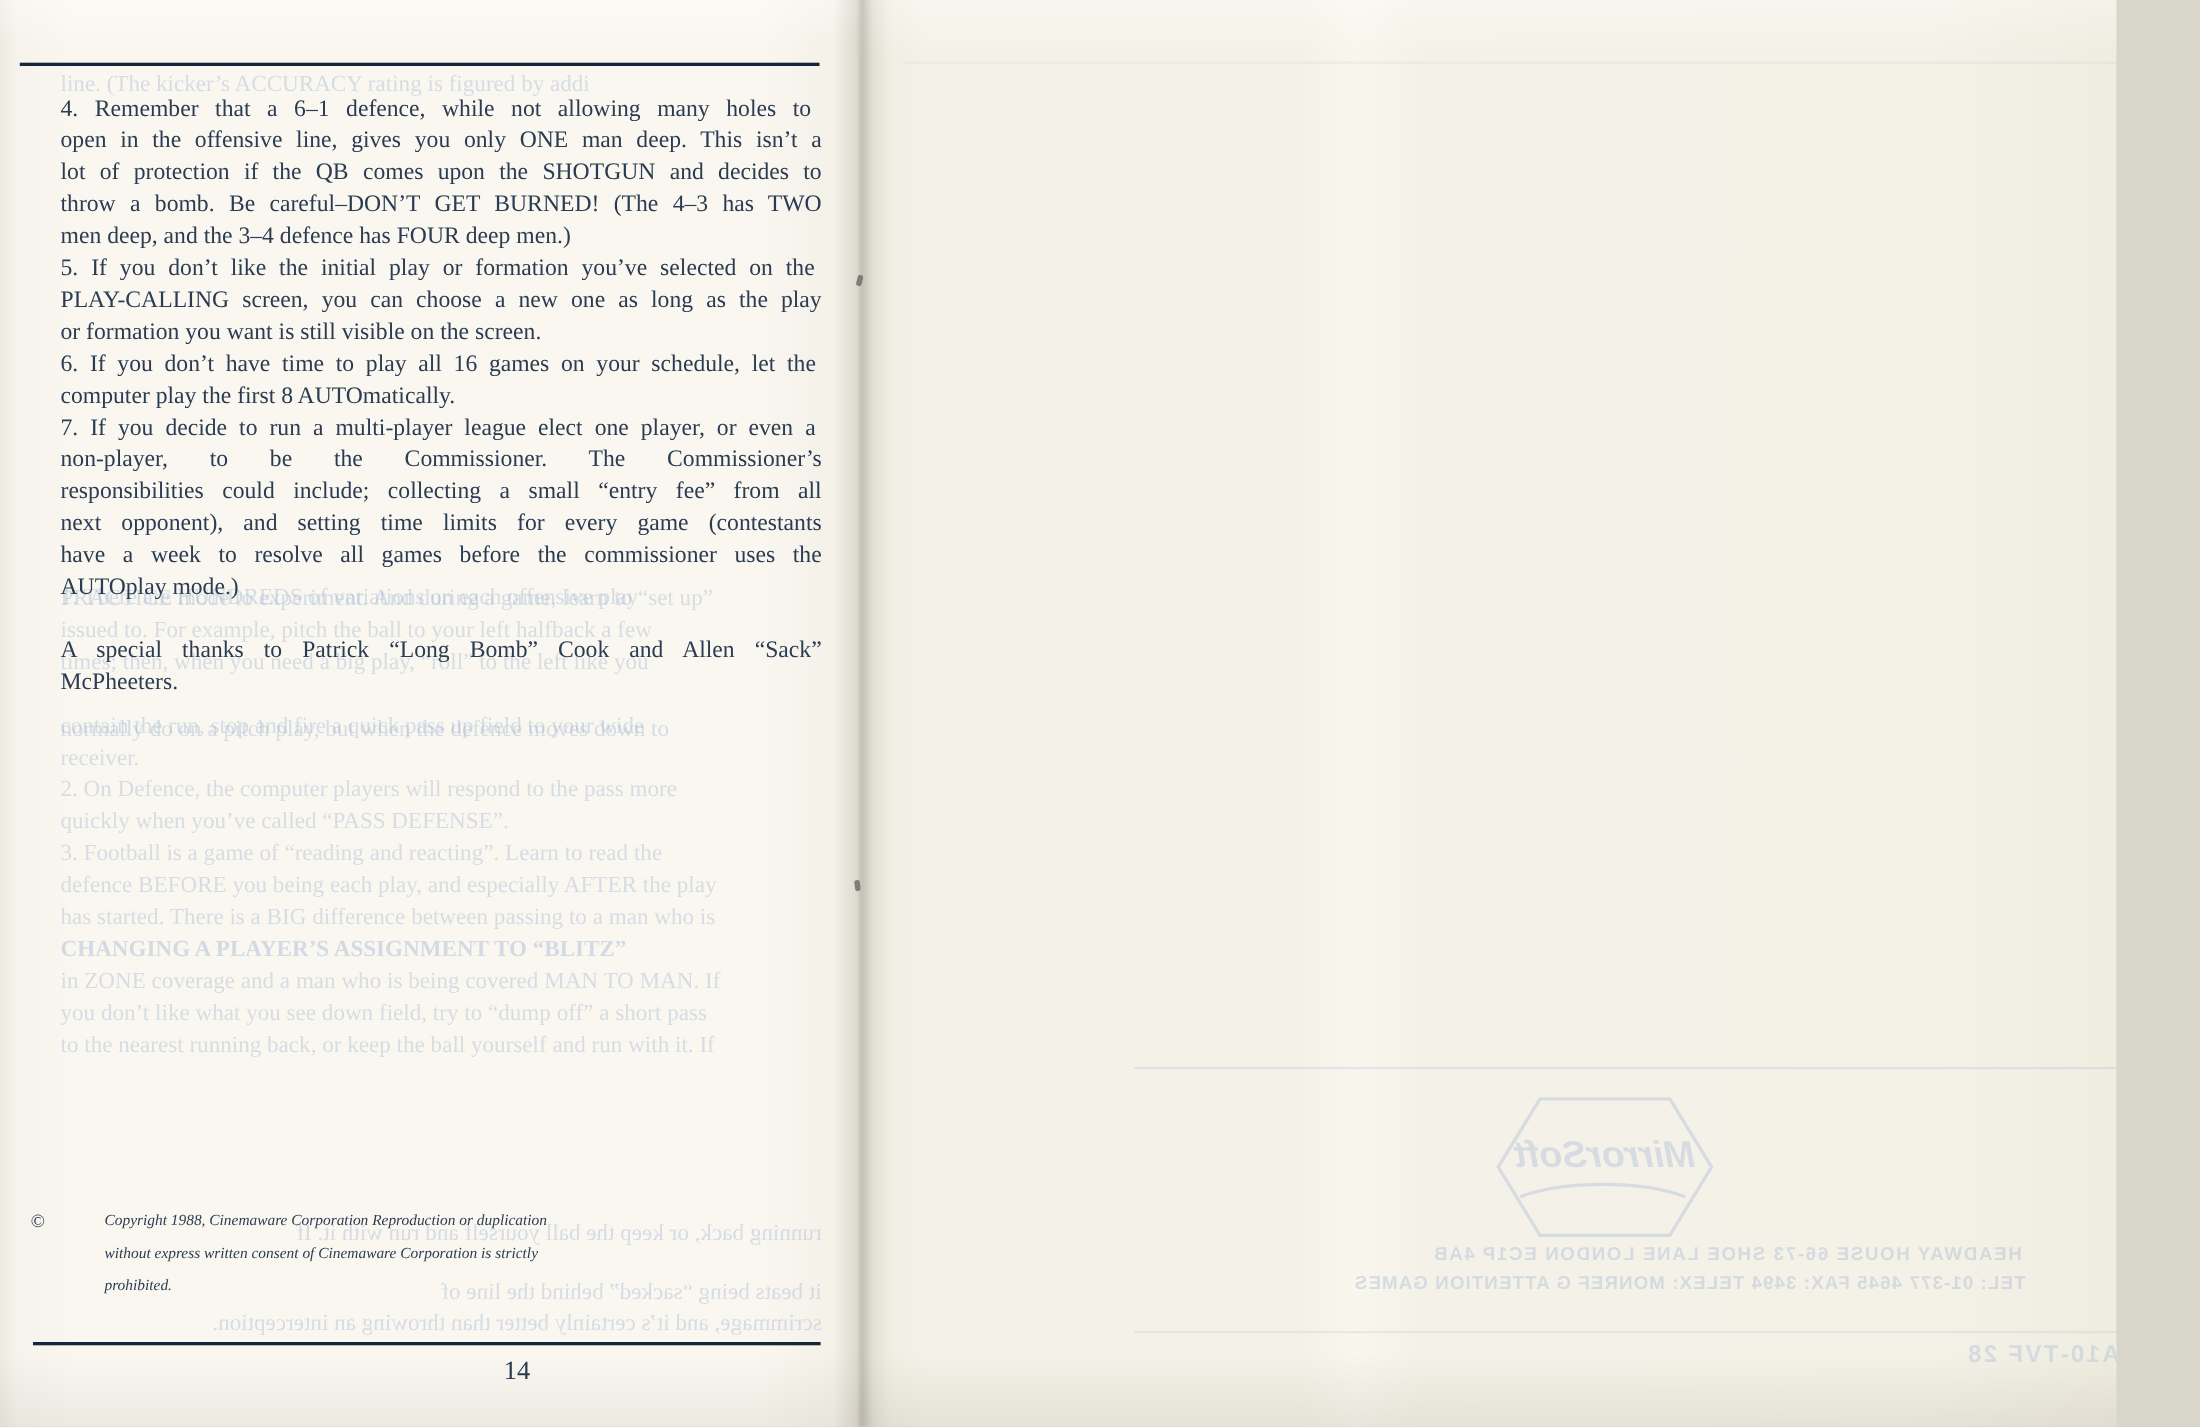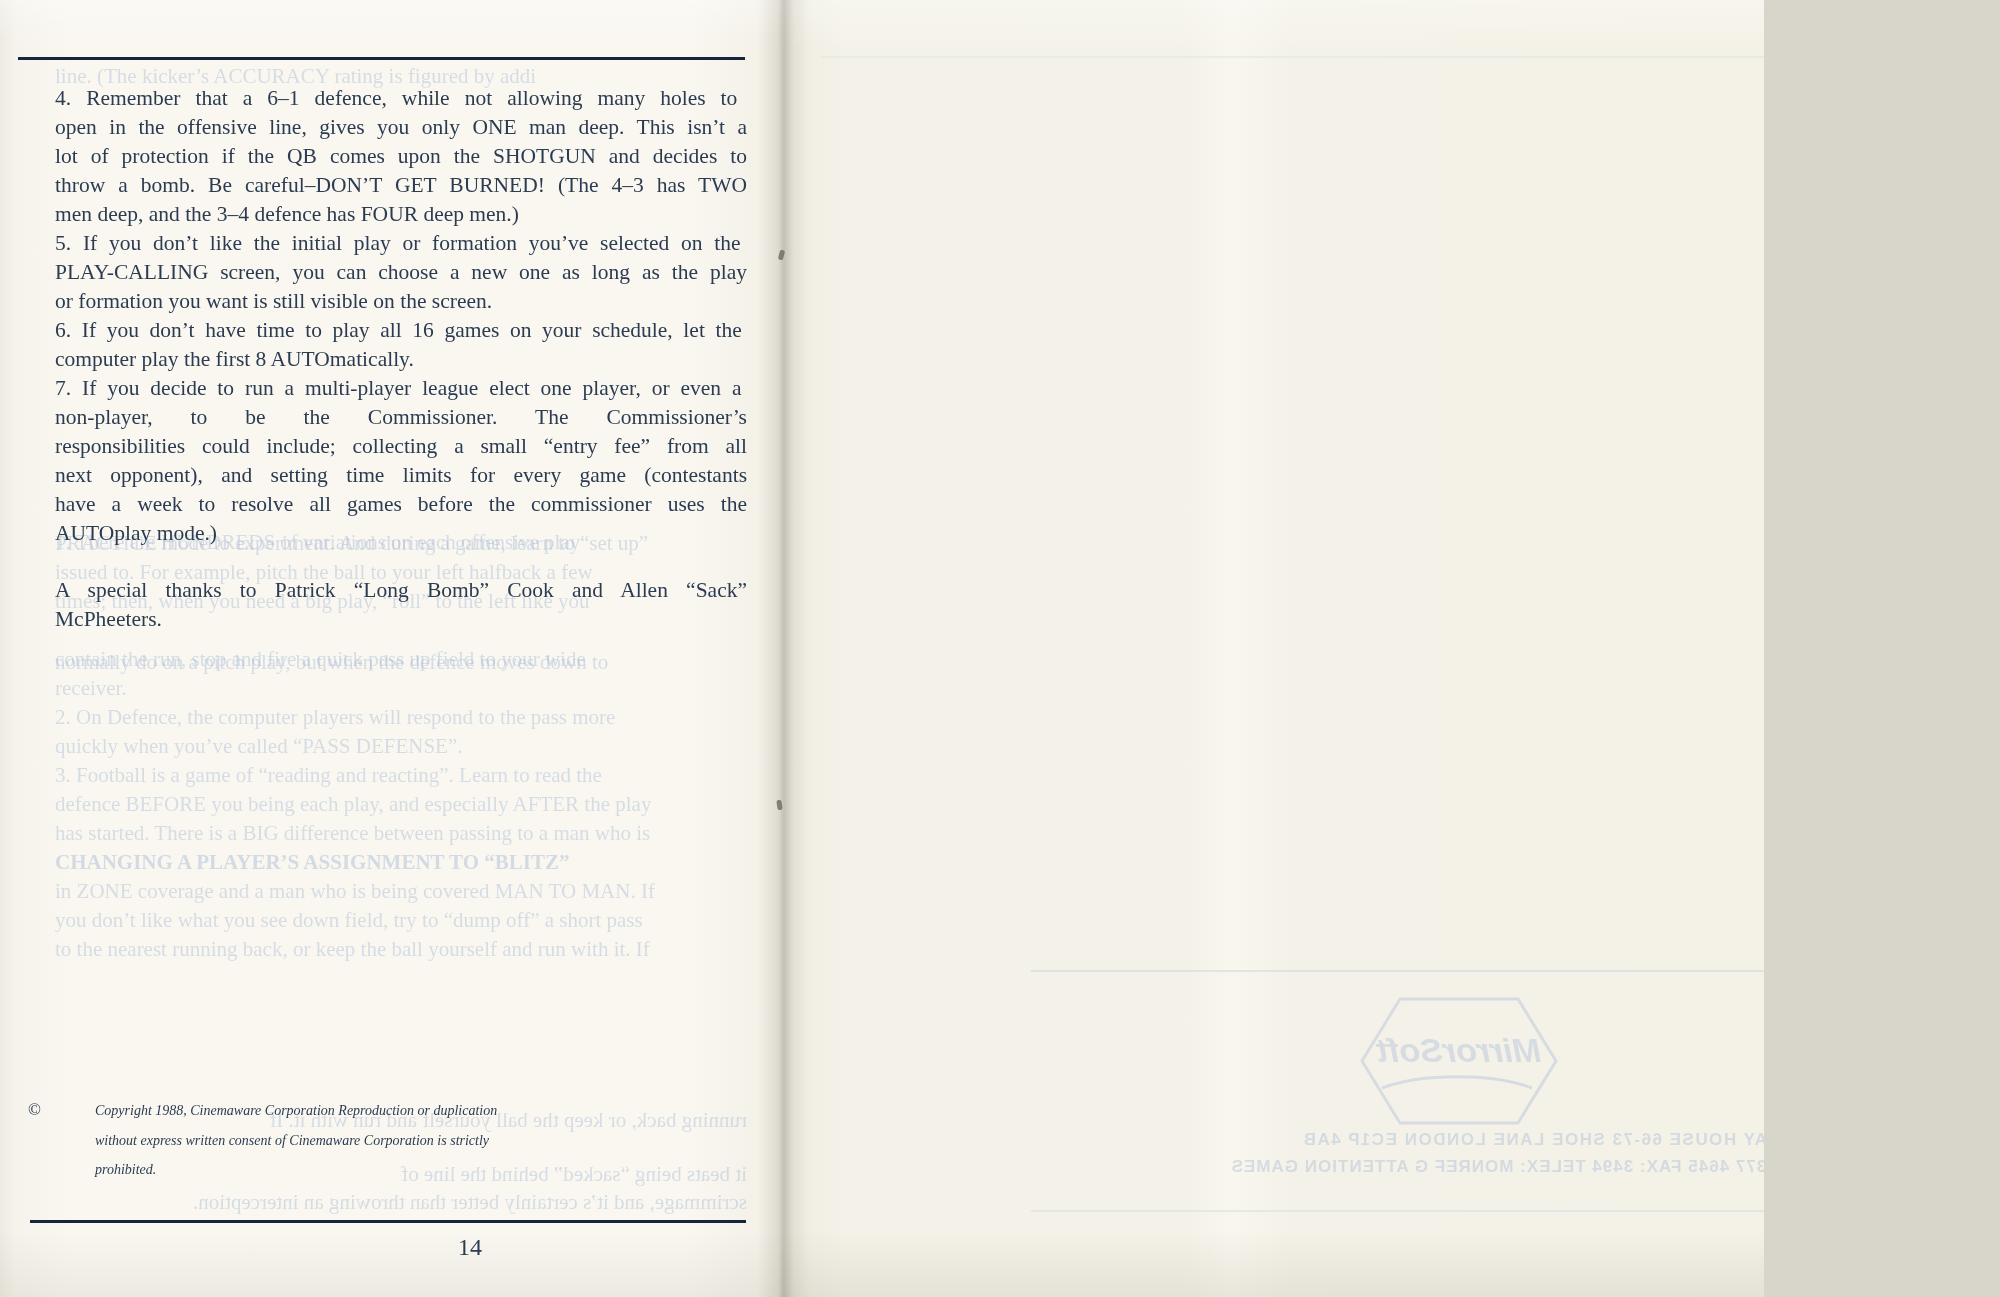--- a/index.html
+++ b/index.html
@@ -1,16 +1,16 @@
 <!DOCTYPE html>
 <html><head>
 <meta charset="utf-8">
 <style>
   html,body{margin:0;padding:0;background:#d8d5cb;}
-  .canvas{position:relative;width:1764px;height:1297px;overflow:hidden;
+  .canvas{position:relative;width:1924px;height:1297px;overflow:hidden;
     font-family:"Liberation Serif","DejaVu Serif",serif;}
   
   .page-left{position:absolute;left:0;top:0;width:781px;height:1297px;
     background:
       linear-gradient(180deg,rgba(255,255,255,.35) 0,rgba(255,255,255,0) 40px,rgba(255,255,255,0) 1230px,rgba(120,112,95,.10) 1297px),
       linear-gradient(90deg,#edebe1 0,#f5f3ec 16px,#f9f7f0 70px,#f9f7f0 88%,#f4f1e9 97%,#eceadf 100%);}
   .rule{position:absolute;background:#16253a;}
   .rule-top{left:18px;top:57px;width:727px;height:3px;}
   .rule-bottom{left:30px;top:1220px;width:716px;height:3px;}
   .body-text{position:absolute;left:55px;top:84px;width:692px;color:#2b3c52;

